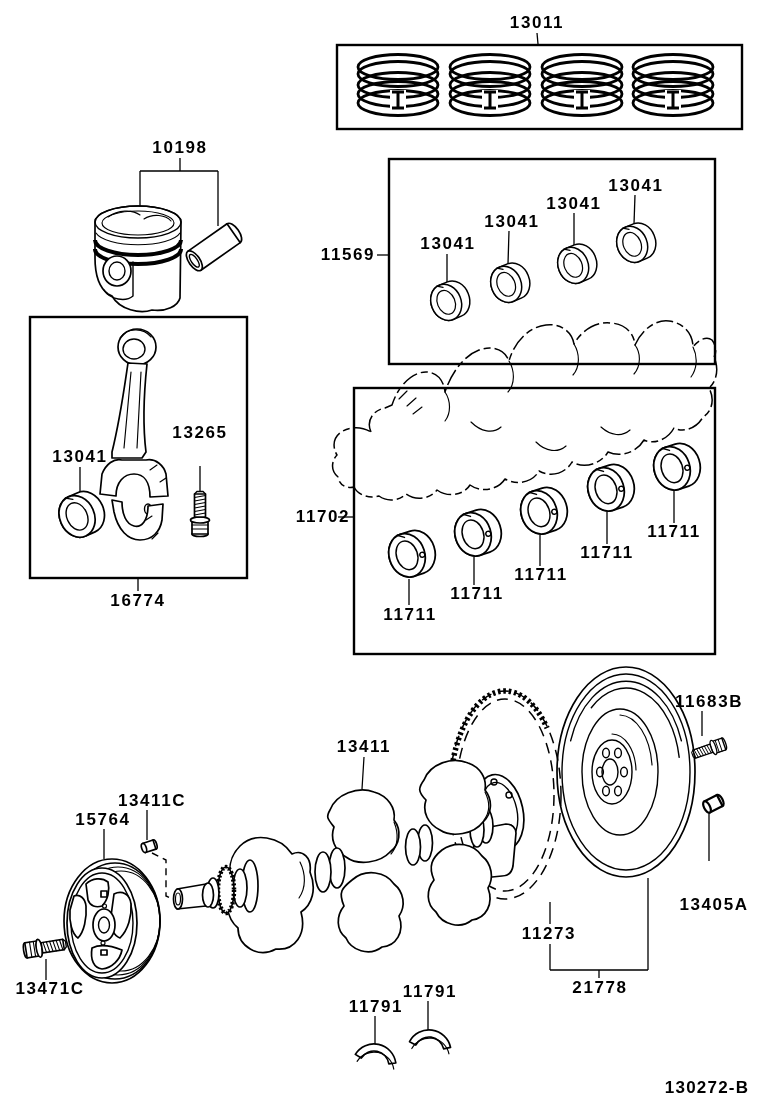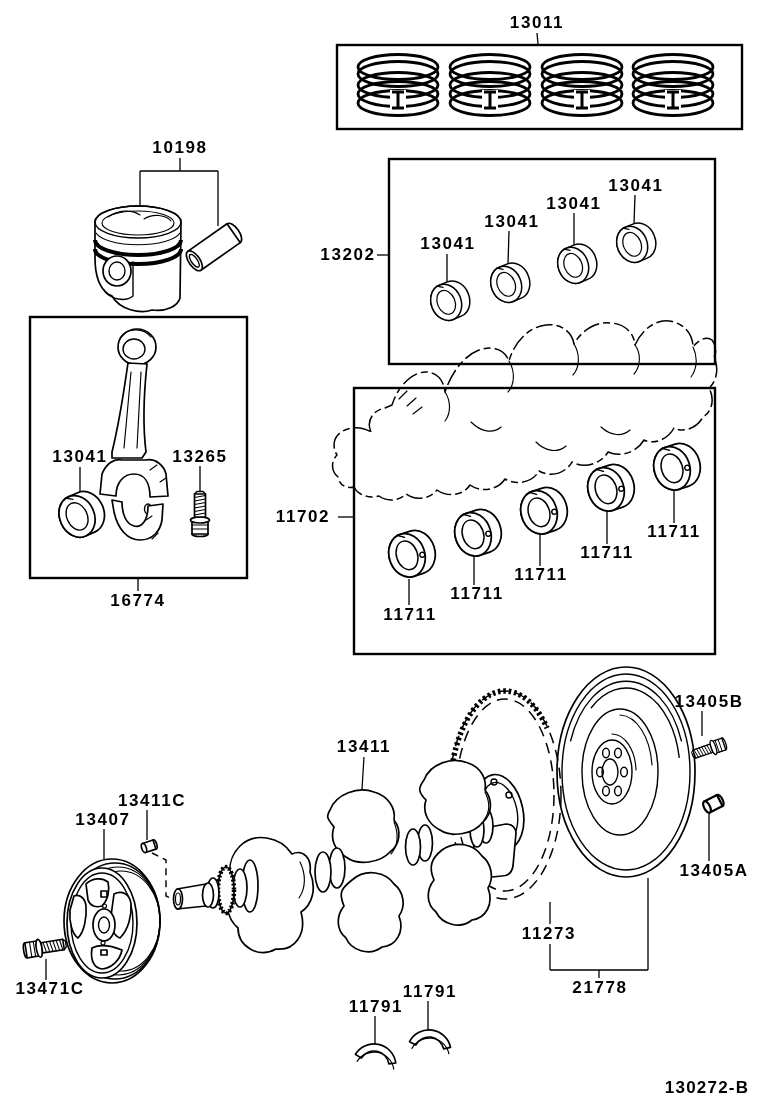--- a/index.html
+++ b/index.html
@@ -268,39 +268,39 @@
   </g>
 
   <g>
     <use href="#washerdef" transform="translate(374,1066) rotate(12)"></use>
     <use href="#washerdef" transform="translate(429,1052) rotate(8)"></use>
   </g>
 </svg>
 
 <div class="callout" style="left:537px;top:23px">13011</div>
 <div class="callout" style="left:180px;top:148px">10198</div>
-<div class="callout" style="left:348px;top:255px">13202</div>
+<div class="callout" style="left:348px;top:255px">11569</div>
 <div class="callout" style="left:448px;top:244px">13041</div>
 <div class="callout" style="left:512px;top:222px">13041</div>
 <div class="callout" style="left:574px;top:204px">13041</div>
 <div class="callout" style="left:636px;top:186px">13041</div>
 <div class="callout" style="left:80px;top:457px">13041</div>
-<div class="callout" style="left:200px;top:457px">13265</div>
+<div class="callout" style="left:200px;top:433px">13265</div>
 <div class="callout" style="left:138px;top:601px">16774</div>
-<div class="callout" style="left:303px;top:517px">11702</div>
+<div class="callout" style="left:323px;top:517px">11702</div>
 <div class="callout" style="left:410px;top:615px">11711</div>
 <div class="callout" style="left:477px;top:594px">11711</div>
 <div class="callout" style="left:541px;top:575px">11711</div>
 <div class="callout" style="left:607px;top:553px">11711</div>
 <div class="callout" style="left:674px;top:532px">11711</div>
 <div class="callout" style="left:364px;top:747px">13411</div>
-<div class="callout" style="left:103px;top:820px">13407</div>
+<div class="callout" style="left:103px;top:820px">15764</div>
 <div class="callout" style="left:152px;top:801px">13411C</div>
 <div class="callout" style="left:50px;top:989px">13471C</div>
-<div class="callout" style="left:709px;top:702px">13405B</div>
-<div class="callout" style="left:714px;top:871px">13405A</div>
+<div class="callout" style="left:709px;top:702px">11683B</div>
+<div class="callout" style="left:714px;top:905px">13405A</div>
 <div class="callout" style="left:549px;top:934px">11273</div>
 <div class="callout" style="left:600px;top:988px">21778</div>
 <div class="callout" style="left:376px;top:1007px">11791</div>
 <div class="callout" style="left:430px;top:992px">11791</div>
 <div class="callout footer-code" style="left:707px;top:1088px">130272-B</div>
 
 </div>
 
 </body></html>

